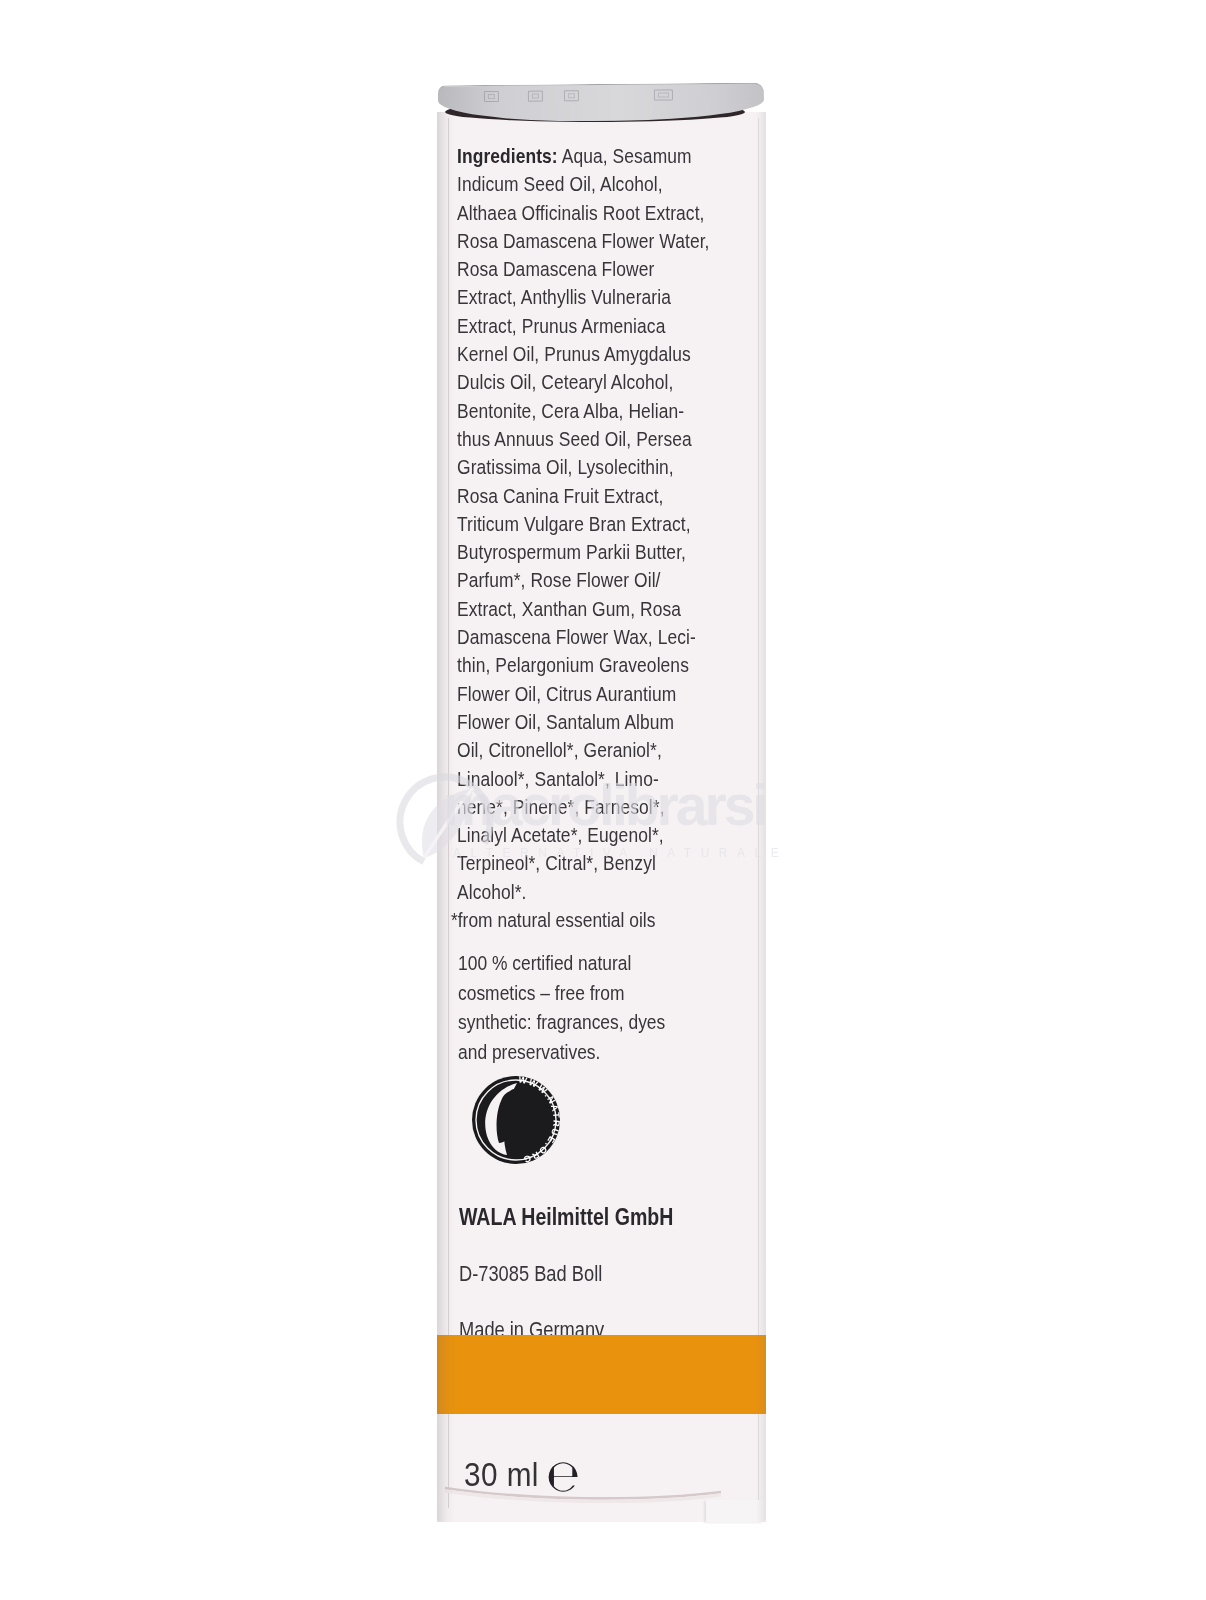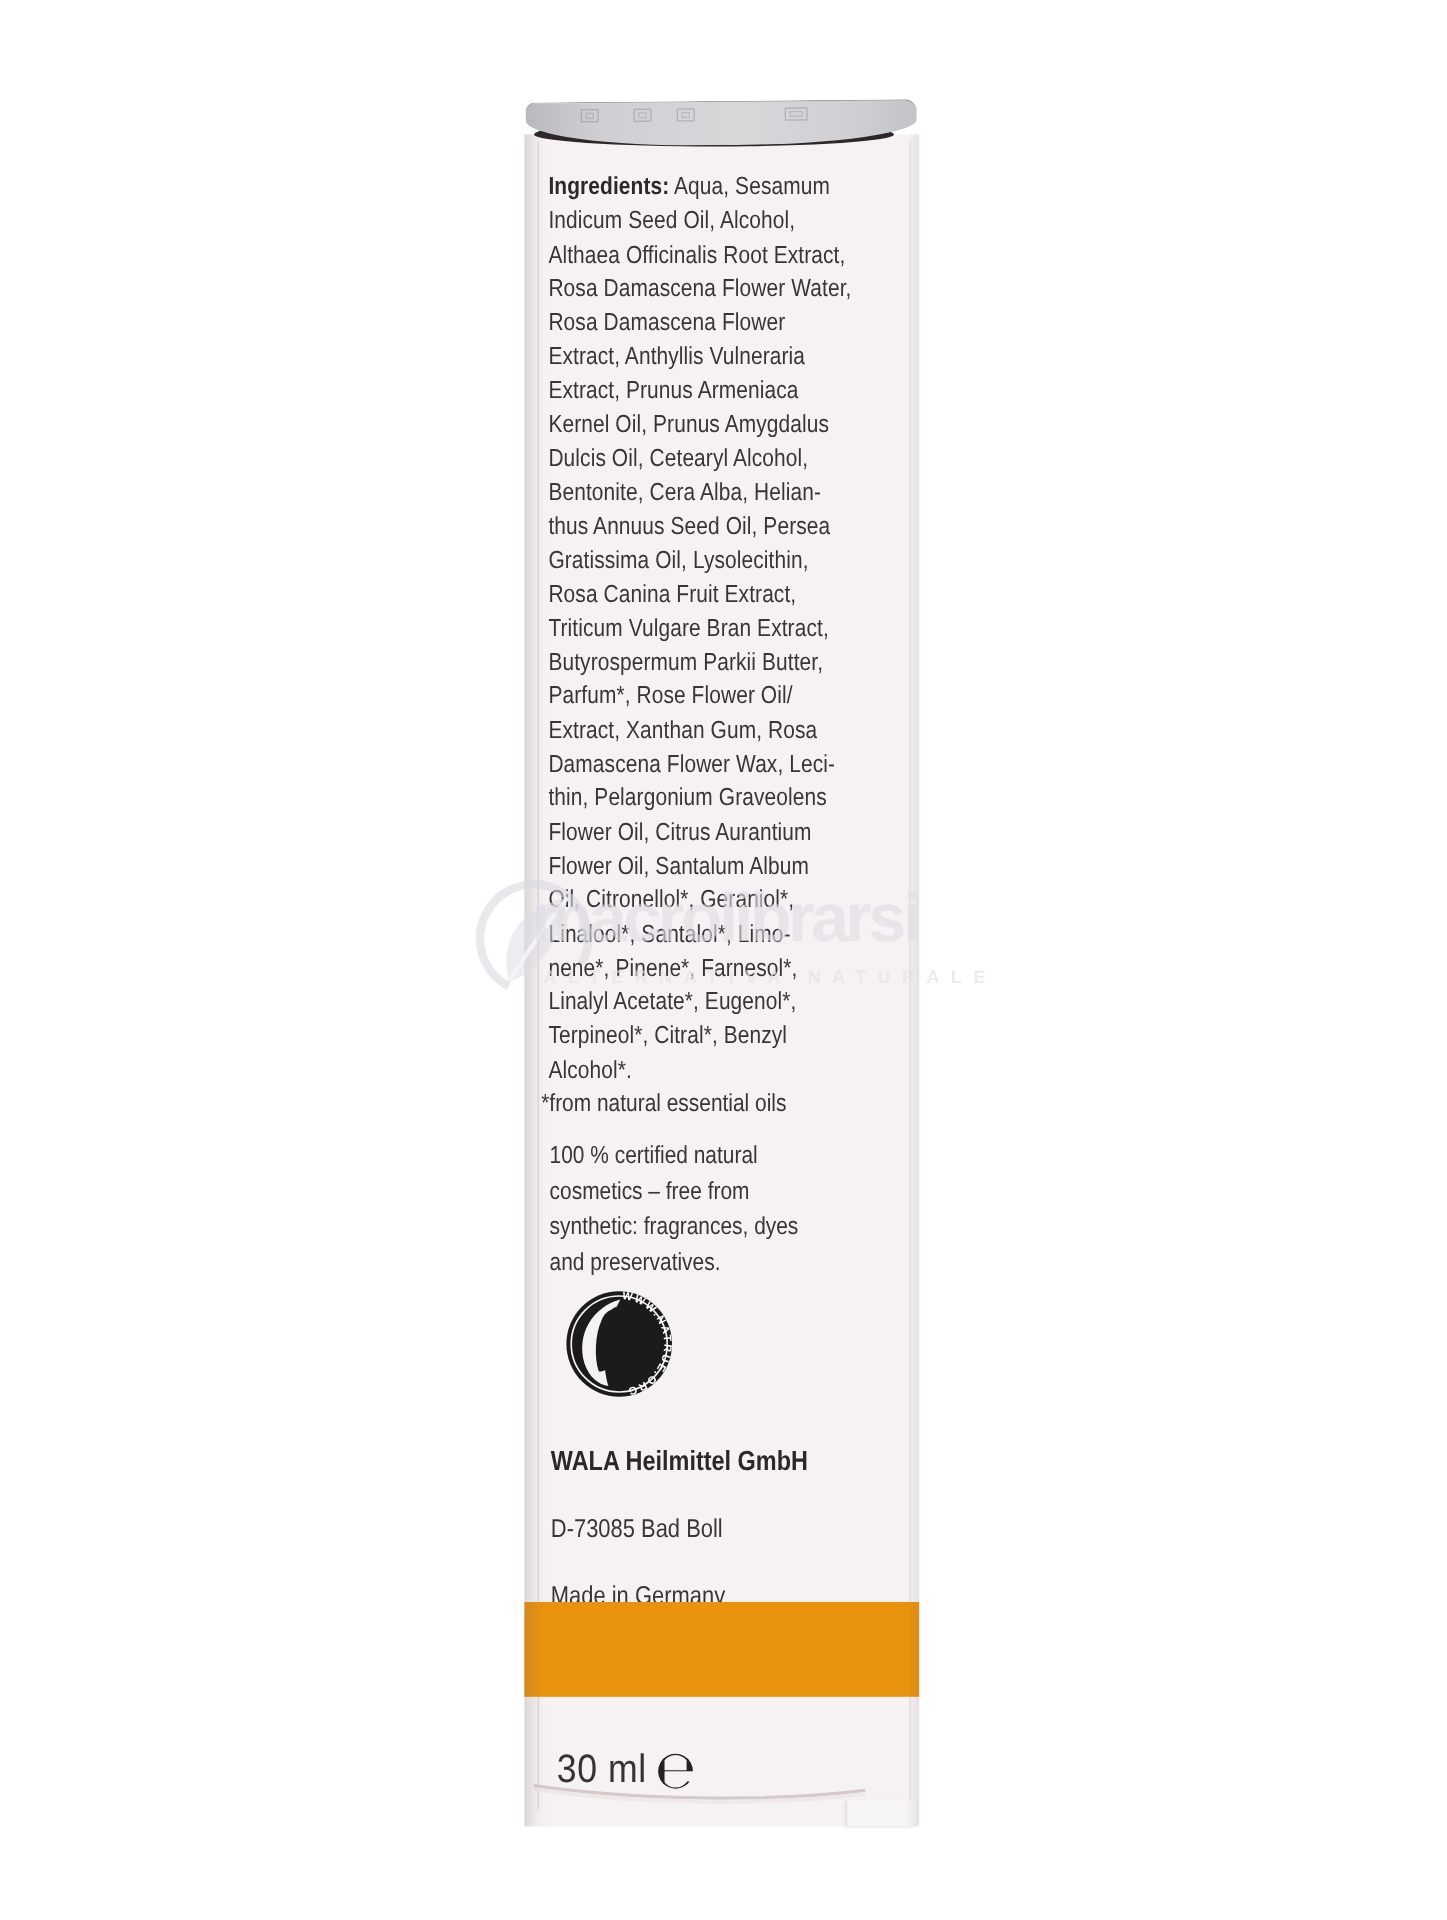--- a/index.html
+++ b/index.html
@@ -47,27 +47,27 @@
   .natrue{position:absolute;left:33px;top:990px;z-index:2;}
   
   .band{position:absolute;left:0;top:1251px;width:329px;height:79px;z-index:2;background:#E8920E;}
   
   .volume{position:absolute;left:27px;top:1366px;z-index:2;font-size:33px;letter-spacing:.5px;color:#353236;transform:scaleX(.9);transform-origin:0 0;white-space:nowrap;}
   .volume .esign{font-family:"DejaVu Sans",sans-serif;font-size:44px;font-weight:700;vertical-align:-5px;margin-left:8px;color:#232126;}
   
   .seam{position:absolute;left:0;top:1396px;z-index:4;}
   .bottom-tab{position:absolute;right:2px;top:1416px;width:58px;height:22px;background:#f7f4f5;box-shadow:-2px 1px 2px rgba(80,70,75,.10);z-index:3;}
   
-  .wm{position:absolute;left:393px;top:728px;width:430px;height:112px;z-index:20;pointer-events:none;}
+  .wm{position:absolute;left:393px;top:768px;width:430px;height:112px;z-index:20;pointer-events:none;}
   .wm-text{
     position:absolute;left:50px;top:4px;font-size:57px;font-weight:700;letter-spacing:-3px;
     color:rgba(223,221,228,.62);white-space:nowrap;
   }
   .wm-sub{
-    position:absolute;left:60px;top:78px;font-size:15px;font-weight:700;letter-spacing:9.5px;
+    position:absolute;left:60px;top:78px;font-size:12px;font-weight:400;letter-spacing:9.5px;
     color:rgba(226,224,231,.65);white-space:nowrap;text-align:right;
   }
 </style>
 </head>
 <body>
 
 <div class="stage">
 
   <div class="box">
 

